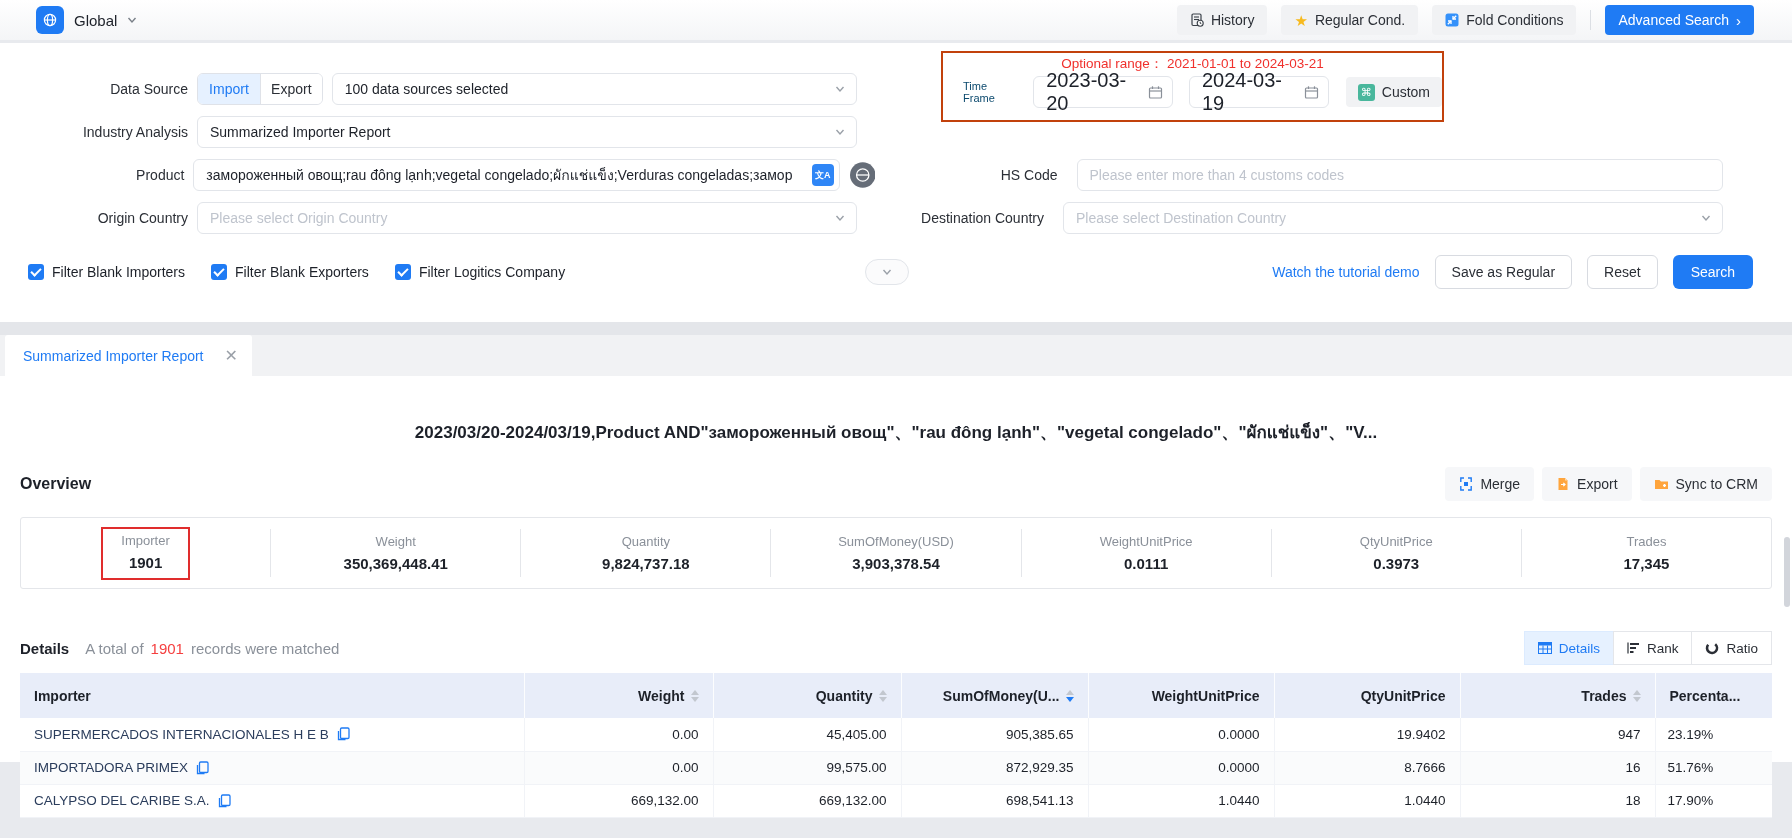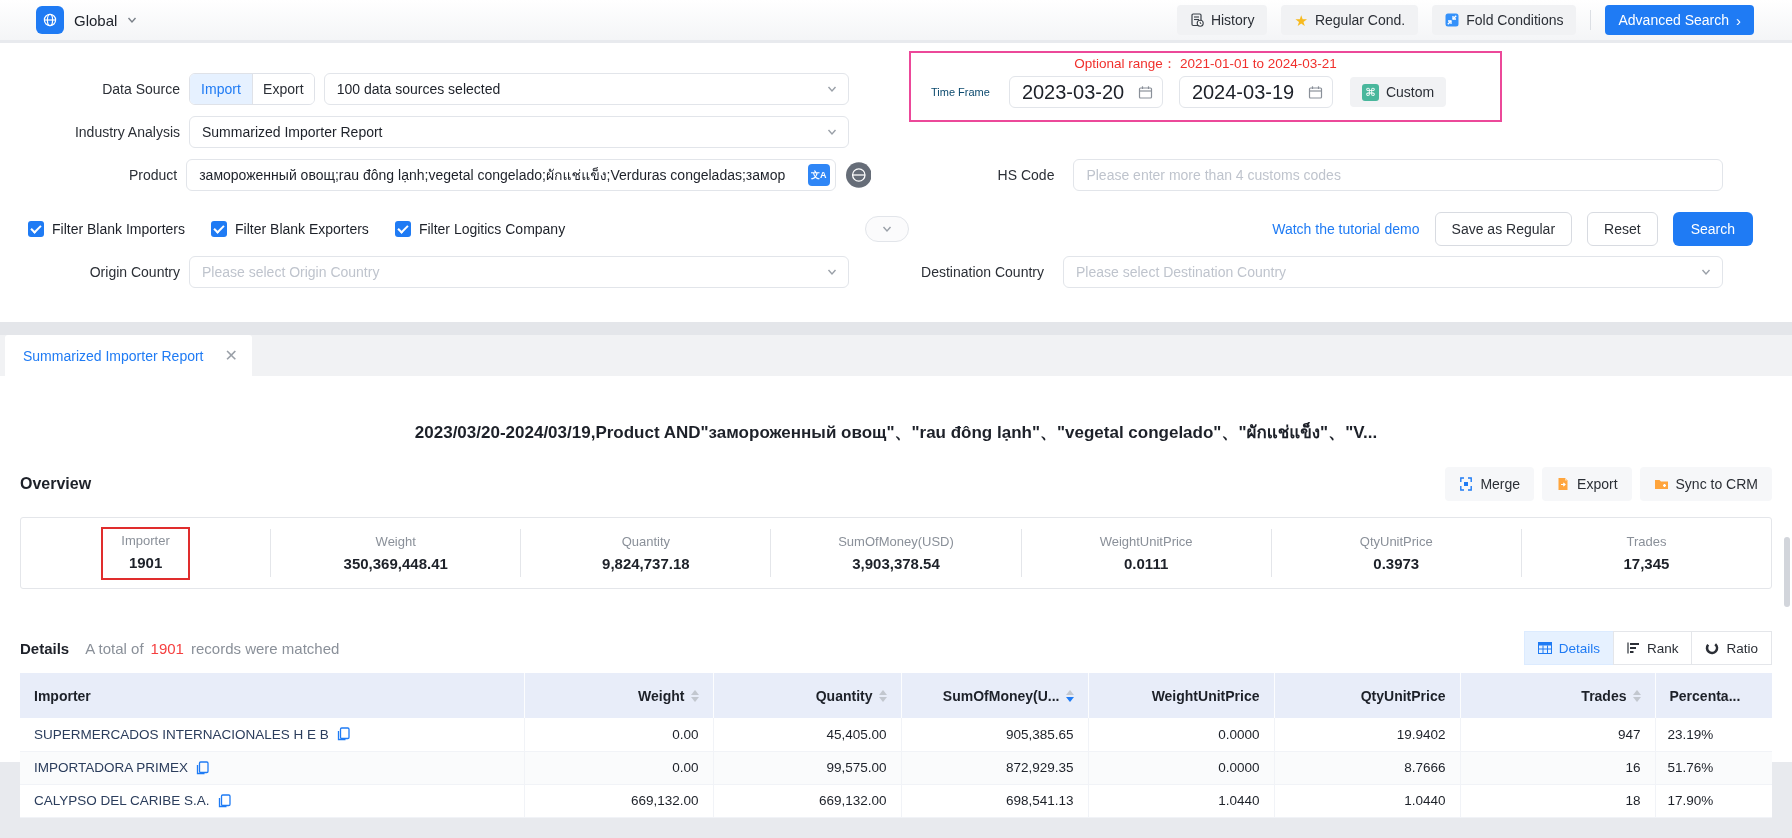--- a/index.html
+++ b/index.html
@@ -18,21 +18,21 @@
   .tb-btn { height:30px; display:flex; align-items:center; gap:7px; padding:0 13px;
     background:#f1f2f4; border:none; border-radius:4px; font-size:14px; color:#2b2f36; cursor:pointer;
     font-family:inherit; }
   .tb-divider { width:1px; height:20px; background:#dcdfe4; }
   .tb-primary { background:#1f7bf4; color:#fff; }
   .tb-primary .arrow { font-size:15px; line-height:1; }
   .star { color:#f7ba1e; font-size:15px; line-height:1; }
 
   
   .form-card { background:#fff; height:279px; margin-top:3px; position:relative; padding-top:30px; }
-  .frow { display:flex; align-items:center; height:32px; margin-bottom:11px; padding-left:2px; }
+  .frow { display:flex; align-items:center; height:32px; margin-bottom:11px; padding-left:10px; }
   .lbl-l { width:178px; text-align:right; margin-right:9px; font-size:14px; color:#2b2f36; }
   .lbl-r { width:186px; text-align:right; margin-right:19px; font-size:14px; color:#2b2f36; }
   .fld-l { width:660px; display:flex; align-items:center; gap:9px; }
   .fld-r { width:660px; display:flex; align-items:center; }
   .seg { display:flex; height:32px; border:1px solid #dfe2e8; border-radius:6px; overflow:hidden; }
   .seg-item { width:62px; display:flex; align-items:center; justify-content:center; font-size:14px;
     background:#fff; color:#2b2f36; cursor:pointer; }
   .seg-item.active { background:#e6f1ff; color:#1f7bf4; }
   .seg-item + .seg-item { border-left:1px solid #dfe2e8; }
   .selectbox { position:relative; height:32px; border:1px solid #e2e5ea; border-radius:6px;
@@ -44,22 +44,22 @@
     font-size:14px; font-family:inherit; color:#1d2129; }
   .textinput::placeholder { color:#bfc4cd; }
   .product-wrap { position:relative; width:660px; }
   .product-wrap input { padding-right:34px; }
   .trans-badge { position:absolute; right:6px; top:5px; width:22px; height:22px; border-radius:4px;
     background:#2f86f6; color:#fff; font-size:9px; font-weight:bold; display:flex; align-items:center;
     justify-content:center; cursor:pointer; letter-spacing:0; }
   .trans-circle { width:26px; height:26px; margin-left:10px; cursor:pointer; }
 
   
-  .red-box { position:absolute; left:909px; top:8px; width:593px; height:71px;
-    border:2px solid #ec4899; background:transparent; }
+  .red-box { position:absolute; left:941px; top:8px; width:503px; height:71px;
+    border:2px solid #c2410c; background:transparent; }
   .optional { color:#f0302c; font-size:13.5px; text-align:center; margin-top:2px; }
   .tf-row { display:flex; align-items:center; margin-top:3px; padding-left:20px; }
   .tf-label { font-size:11px; color:#0c4a6e; margin-right:19px; }
   .date-input { position:relative; width:154px; height:32px; border:1px solid #e2e5ea; border-radius:6px;
     background:#fff; display:flex; align-items:center; padding:0 32px 0 12px; font-size:20px; cursor:pointer; }
   .date-input + .date-input { margin-left:16px; }
   .date-input svg { position:absolute; right:9px; }
   .custom-btn { margin-left:17px; height:30px; display:flex; align-items:center; gap:7px;
     background:#f1f2f4; border:none; border-radius:4px; padding:0 12px; font-size:14px; color:#2b2f36;
     cursor:pointer; font-family:inherit; }
@@ -262,20 +262,41 @@
         <circle cx="13" cy="13" r="13" fill="#666d78"></circle>
         <circle cx="13" cy="13" r="6.3" fill="none" stroke="#fff" stroke-width="1.3"></circle>
         <line x1="6.7" y1="13" x2="19.3" y2="13" stroke="#fff" stroke-width="1.3"></line>
       </svg>
     <span class="lbl-r" style="margin-left:auto">HS Code</span>
     <div class="fld-r" style="margin-right:69px">
       <input class="textinput" placeholder="Please enter more than 4 customs codes" style="">
     </div>
   </div>
 
+  <div class="frow">
+    <span class="lbl-l">Origin Country</span>
+    <div class="fld-l">
+      <div class="selectbox">
+        <span class="placeholder">Please select Origin Country</span>
+        <svg class="chev" viewBox="0 0 10 10">
+            <polyline points="1.5,3 5,7 8.5,3" fill="none" stroke="#9aa0a8" stroke-width="1.4"></polyline>
+          </svg>
+      </div>
+    </div>
+    <span class="lbl-r" style="margin-left:auto">Destination Country</span>
+    <div class="fld-r" style="margin-right:69px">
+      <div class="selectbox">
+        <span class="placeholder">Please select Destination Country</span>
+        <svg class="chev" viewBox="0 0 10 10">
+            <polyline points="1.5,3 5,7 8.5,3" fill="none" stroke="#9aa0a8" stroke-width="1.4"></polyline>
+          </svg>
+      </div>
+    </div>
+  </div>
+
   <div class="frow last">
     <span class="cb-item">
       <span class="cbox"></span>
       <span>Filter Blank Importers</span>
     </span>
     <span class="cb-item">
       <span class="cbox"></span>
       <span>Filter Blank Exporters</span>
     </span>
     <span class="cb-item">
@@ -285,41 +306,20 @@
     <span class="fold-pill">
       <svg class="chev" viewBox="0 0 10 10">
           <polyline points="1.5,3 5,7 8.5,3" fill="none" stroke="#9aa0a8" stroke-width="1.4"></polyline>
         </svg>
     </span>
     <div class="row-actions">
       <a class="link">Watch the tutorial demo</a>
       <button class="btn-outline">Save as Regular</button>
       <button class="btn-outline">Reset</button>
       <button class="btn-primary">Search</button>
-    </div>
-  </div>
-
-  <div class="frow">
-    <span class="lbl-l">Origin Country</span>
-    <div class="fld-l">
-      <div class="selectbox">
-        <span class="placeholder">Please select Origin Country</span>
-        <svg class="chev" viewBox="0 0 10 10">
-            <polyline points="1.5,3 5,7 8.5,3" fill="none" stroke="#9aa0a8" stroke-width="1.4"></polyline>
-          </svg>
-      </div>
-    </div>
-    <span class="lbl-r" style="margin-left:auto">Destination Country</span>
-    <div class="fld-r" style="margin-right:69px">
-      <div class="selectbox">
-        <span class="placeholder">Please select Destination Country</span>
-        <svg class="chev" viewBox="0 0 10 10">
-            <polyline points="1.5,3 5,7 8.5,3" fill="none" stroke="#9aa0a8" stroke-width="1.4"></polyline>
-          </svg>
-      </div>
     </div>
   </div>
 </div>
 
 <div class="tab-gap"></div>
 <div class="tab-bar">
   <div class="tab">
     <span class="tab-label">Summarized Importer Report</span>
     <span class="tab-close">✕</span>
   </div>

